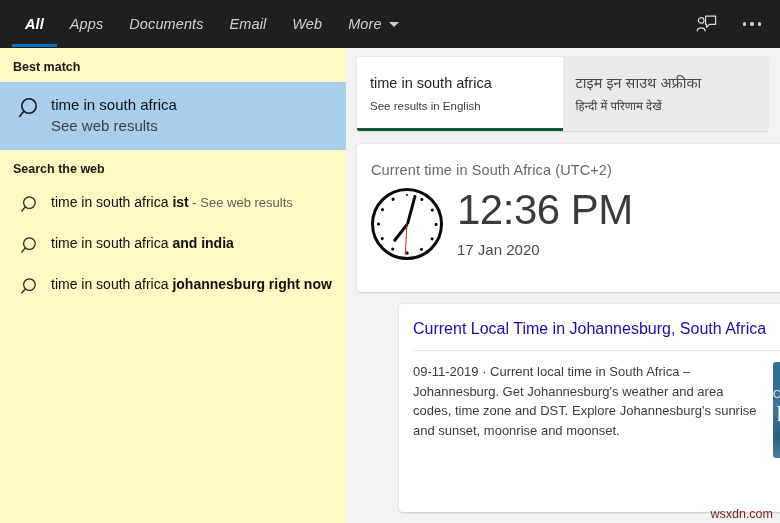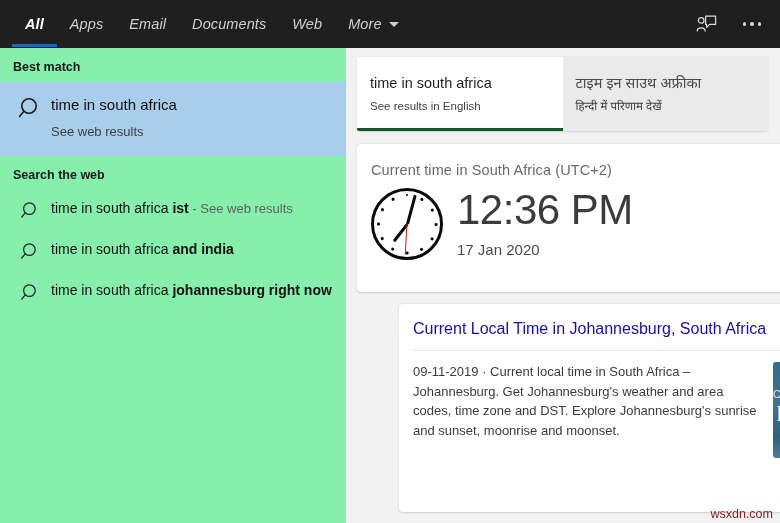--- a/index.html
+++ b/index.html
@@ -85,21 +85,21 @@
     border-radius: 50%;
     background: #d4d4d4;
     display: block;
   }
 
   
   #leftpanel {
     position: absolute;
     left: 0; top: 48px;
     width: 383px; height: 475px;
-    background: #86efac;
+    background: #fef9c3;
     border-right: 1px solid #e2e2e2;
     overflow: hidden;
   }
   .section-label {
     font-size: 12.5px;
     font-weight: bold;
     color: #1a1a1a;
     padding: 12px 0 8px 13px;
   }
   .result-row {
@@ -125,24 +125,24 @@
   }
   .row-text { flex: 1 1 auto; min-width: 0; padding-left: 2px; }
   .row-title {
     font-size: 14.5px;
     color: #101010;
     line-height: 19px;
   }
   .row-title .light { color: #5f5f5f; font-size: 13px; }
   .row-title .bold { font-weight: bold; }
   .row-sub {
-    font-size: 13px;
+    font-size: 15px;
     color: #3f3f3f;
     line-height: 17px;
-    margin-top: 9px;
+    margin-top: 3px;
   }
   .result-row.best .row-title { font-size: 15px; }
   .chev {
     flex: 0 0 22px;
     align-self: center;
     color: #505050;
     font-size: 15px;
     text-align: center;
     padding-left: 4px;
   }
@@ -367,25 +367,25 @@
       <div class="nav-item active">
         <span>All</span>
         <span class="nav-underline"></span>
       </div>
 
       <div class="nav-item">
         <span>Apps</span>
       </div>
 
       <div class="nav-item">
+        <span>Documents</span>
+      </div>
+
+      <div class="nav-item">
         <span>Email</span>
-      </div>
-
-      <div class="nav-item">
-        <span>Documents</span>
       </div>
 
       <div class="nav-item">
         <span>Web</span>
       </div>
 
       <div class="nav-item">
         <span>More</span>
         <span class="nav-caret"></span>
       </div>

